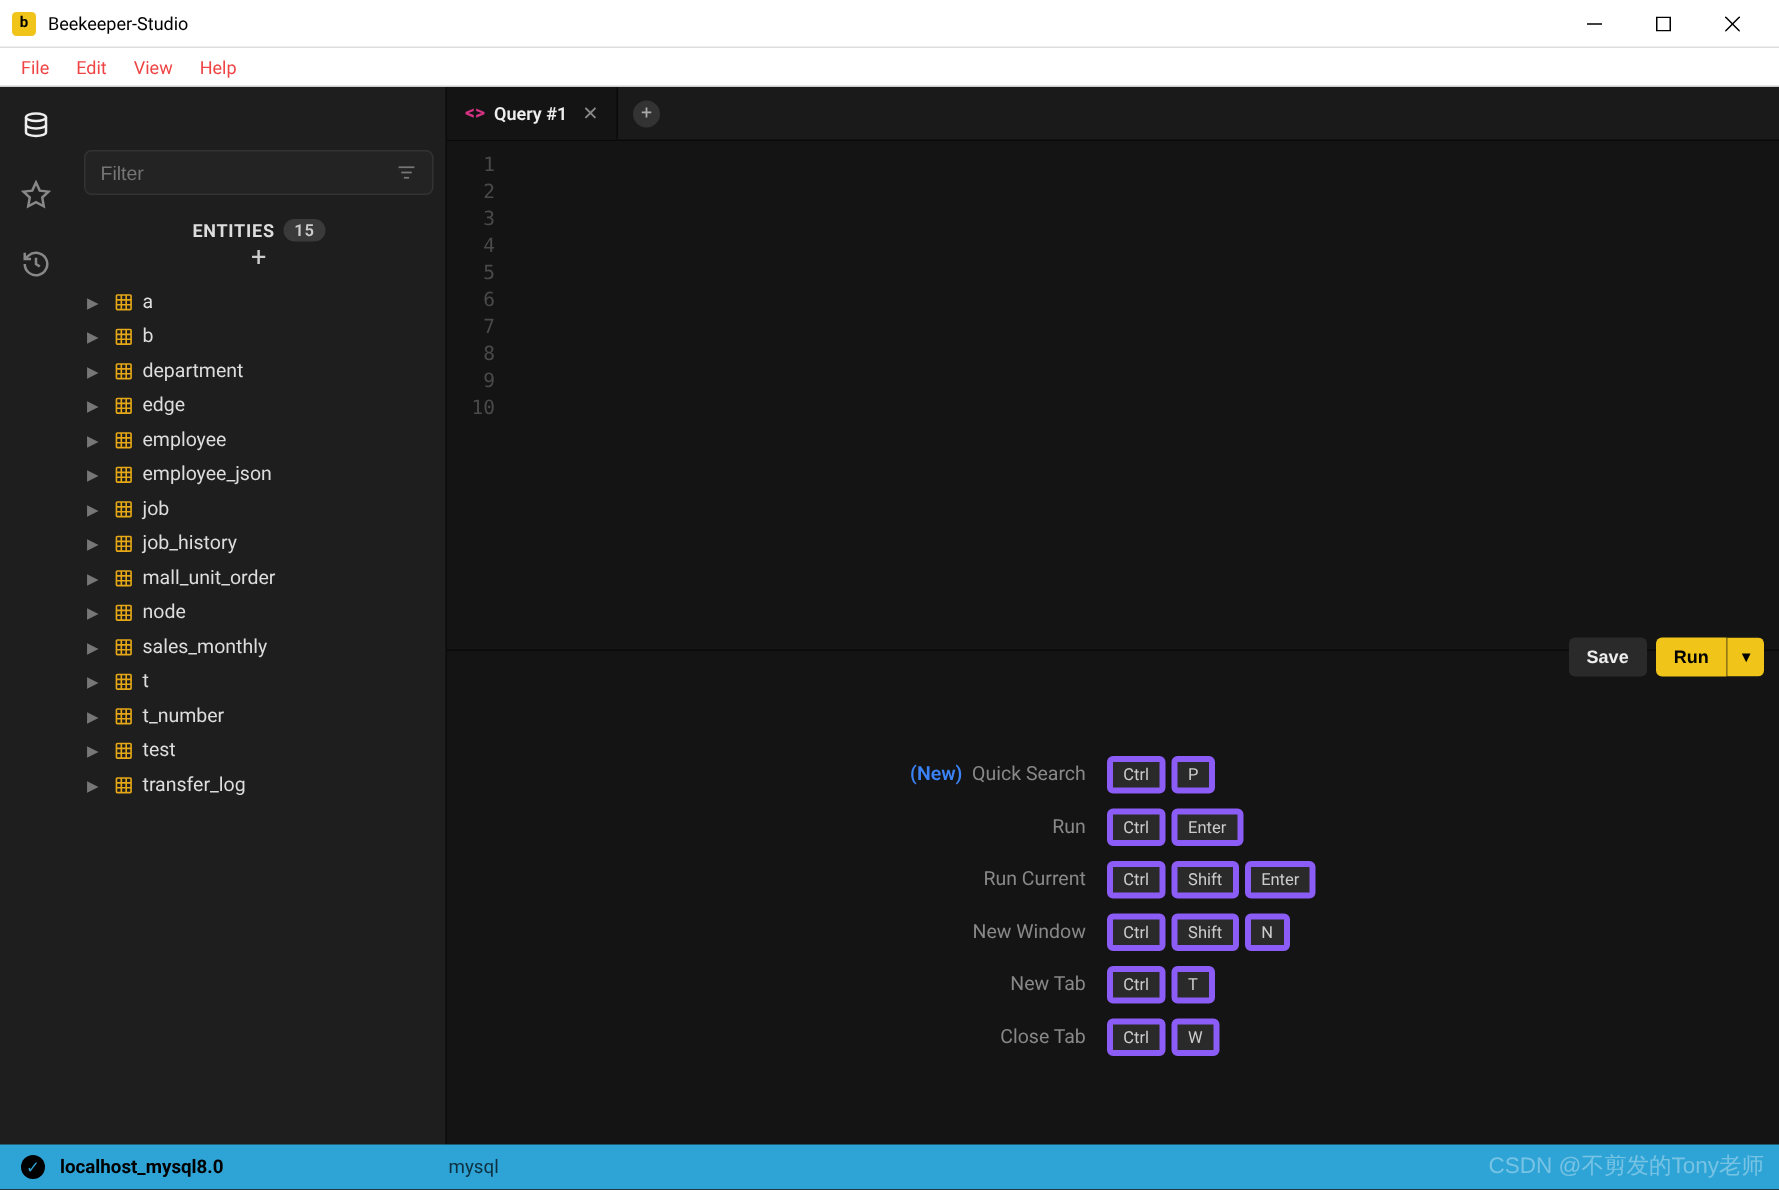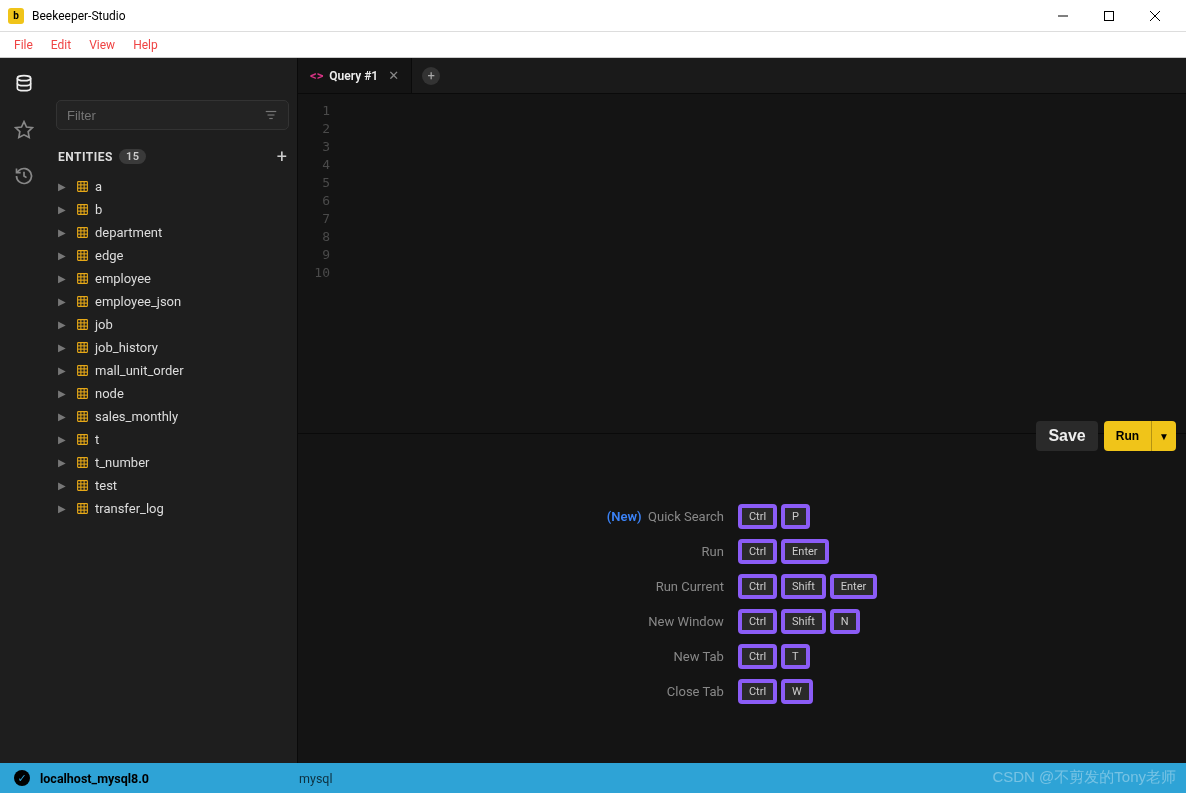--- a/index.html
+++ b/index.html
@@ -112,23 +112,24 @@
   margin-bottom: 12px;
   color: #666;
   justify-content: space-between;
   margin-top: 32px;
 }
 .filter-input {
   background: transparent; border: none; outline: none; color: #ccc; flex:1;
   font-size: 13px;
 }
 .entities-header {
-  display: flex; align-items: center; justify-content: space-between;
+  display: flex; align-items: center; justify-content: center;
   padding: 4px 2px 8px 2px;
   color: #ddd;
+  flex-direction: column;
 }
 .entities-header .lbl { font-weight: 700; font-size: 12px; letter-spacing: 0.5px; display:flex; align-items:center; gap:6px;}
 .badge {
   background: #3a3a3a; color: #ccc; border-radius: 8px;
   padding: 1px 7px; font-size: 11px; font-weight: 600;
 }
 .add-btn { color: #ccc; cursor: pointer; font-size: 18px; }
 .entity-list { display: flex; flex-direction: column; gap: 0; }
 .entity-item {
   display: flex; align-items: center; gap: 6px;
@@ -194,21 +195,21 @@
 .code-area { flex: 1; padding: 8px; }
 .editor-actions {
   position: absolute;
   right: 10px; bottom: -18px;
   display: flex; gap: 6px;
   z-index: 2;
 }
 .btn-save {
   background: #2a2a2a; color: #eee; border: none;
   padding: 6px 12px; border-radius: 4px; font-weight:600;
-  cursor: pointer; font-size: 16px;
+  cursor: pointer; font-size: 12px;
 }
 .btn-run-group { display:flex; }
 .btn-run {
   background: #f0c419; color: #000; border: none;
   padding: 6px 12px; border-radius: 4px 0 0 4px; font-weight:700;
   cursor: pointer; font-size: 12px;
 }
 .btn-run-caret {
   background: #f0c419; color:#000; border:none; border-left:1px solid rgba(0,0,0,0.25);
   padding: 6px 7px; border-radius: 0 4px 4px 0; cursor:pointer; font-size:10px;

